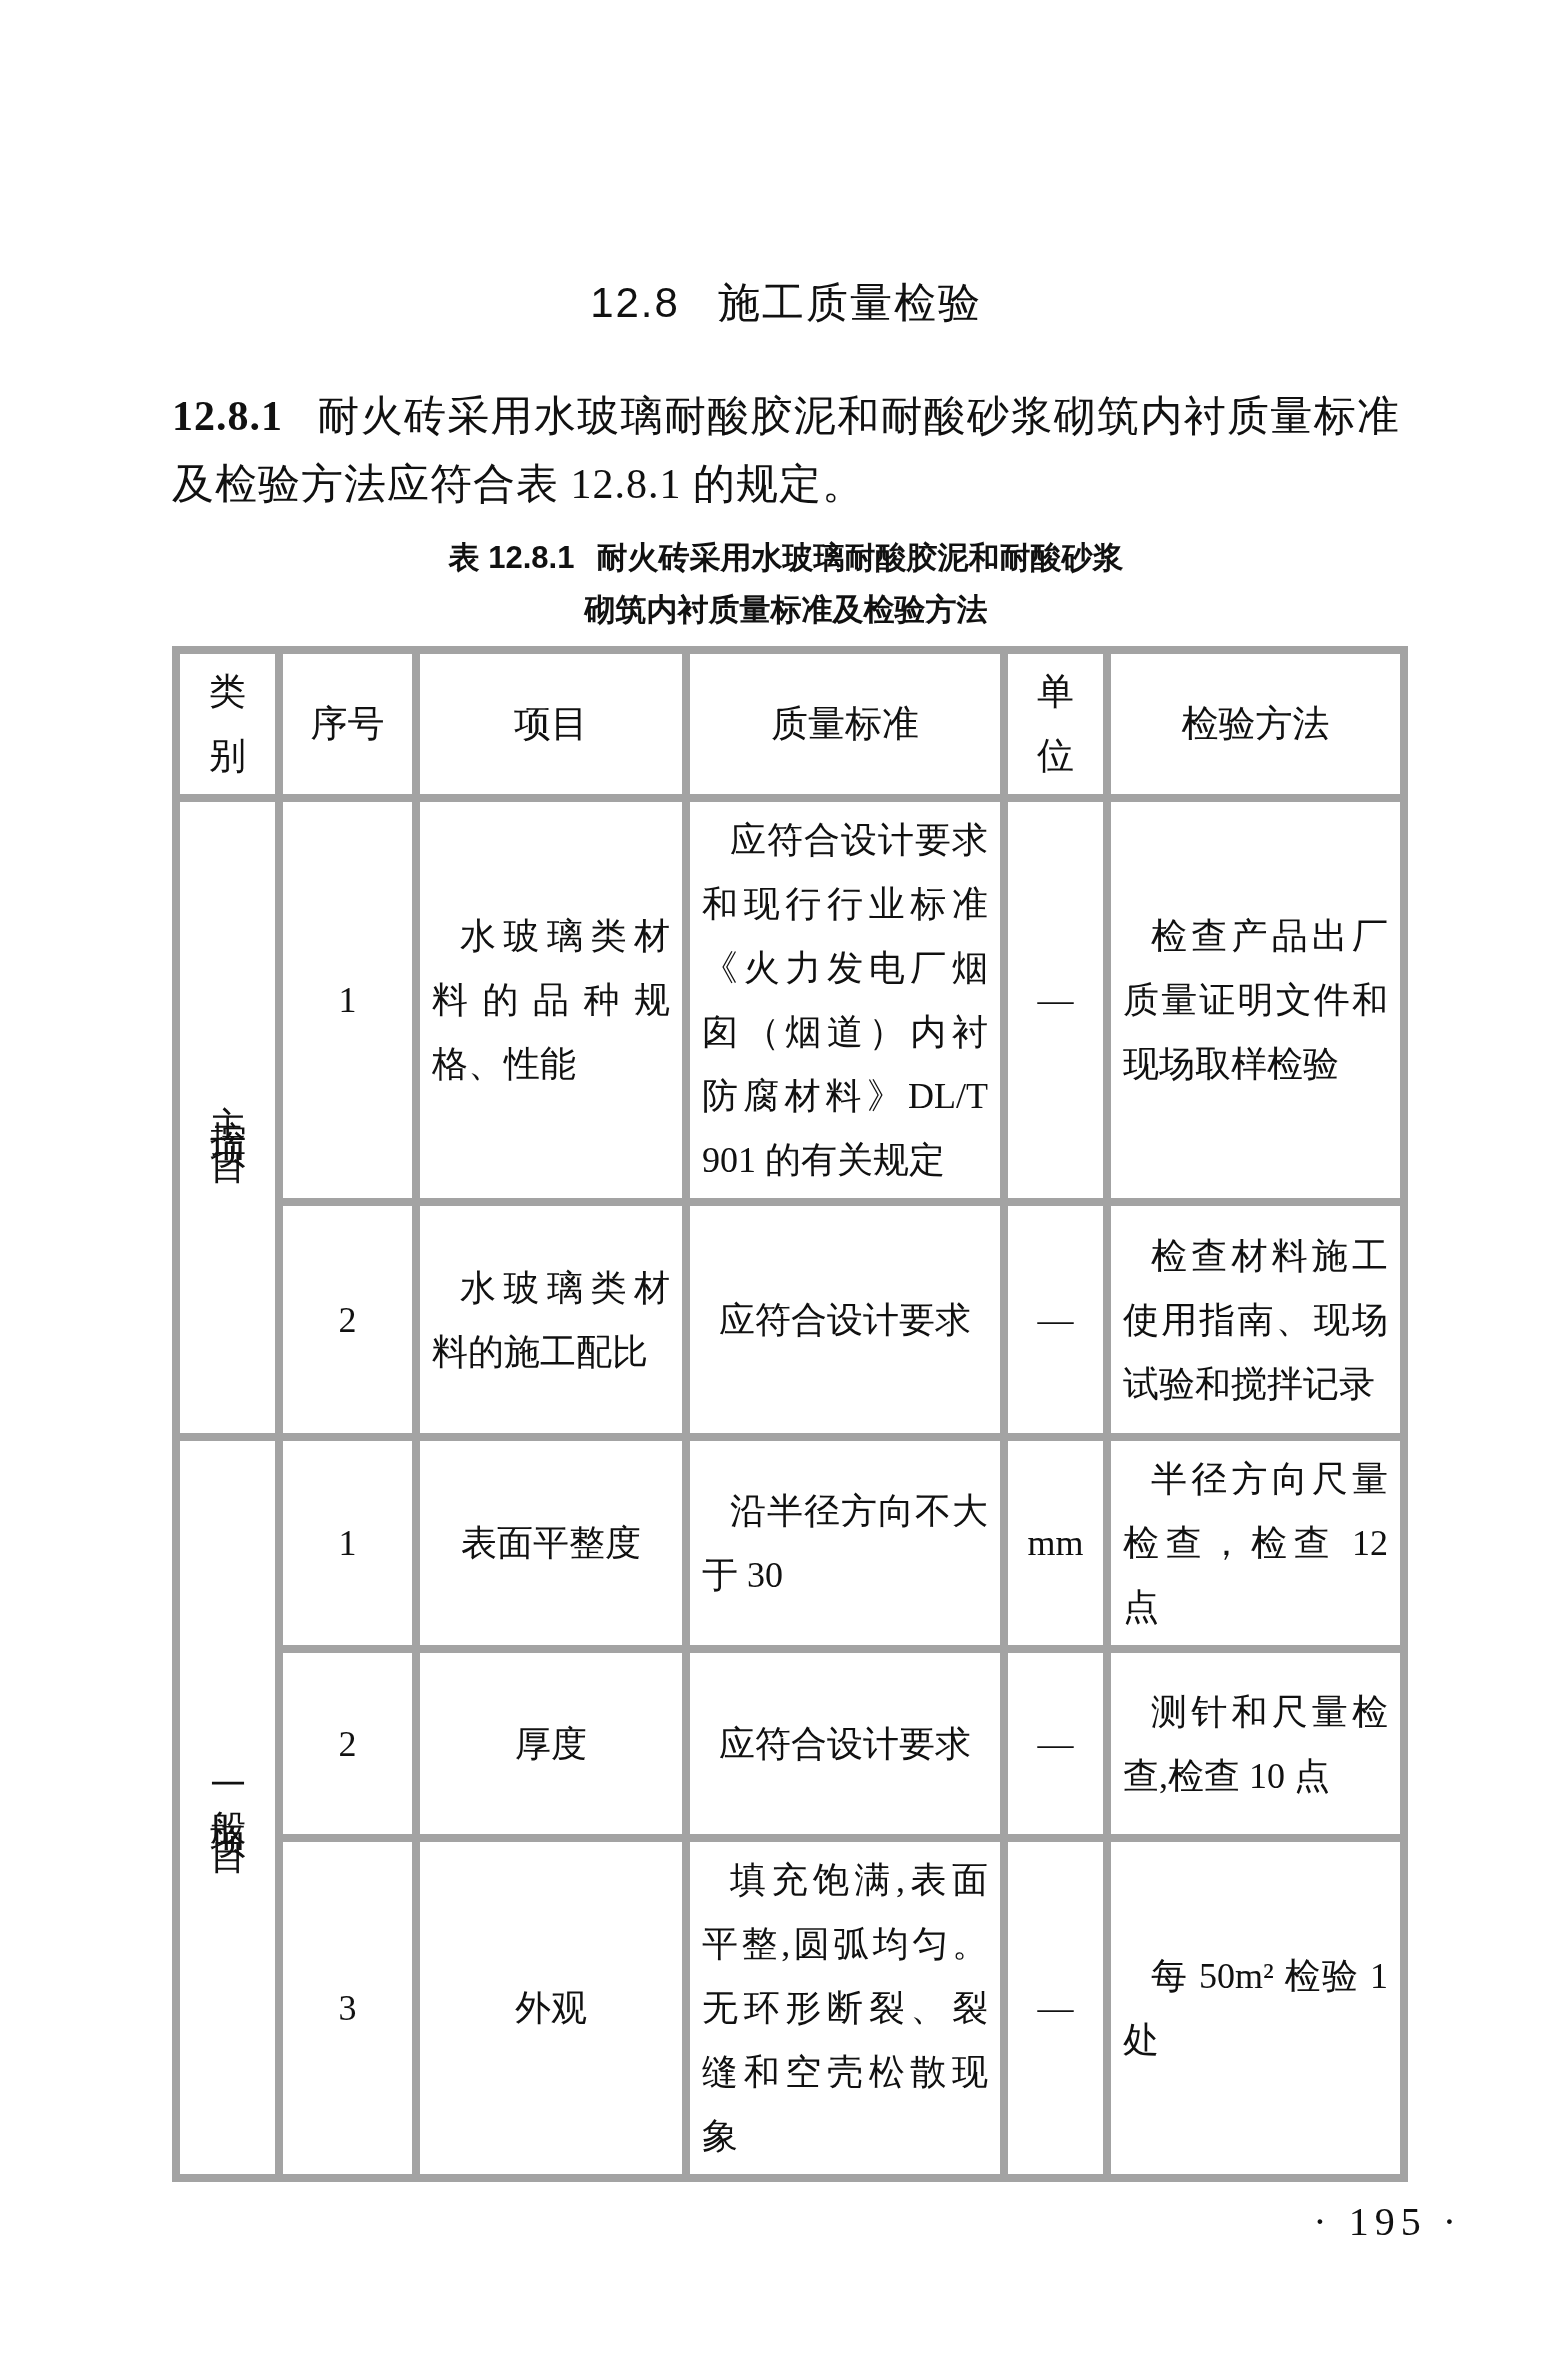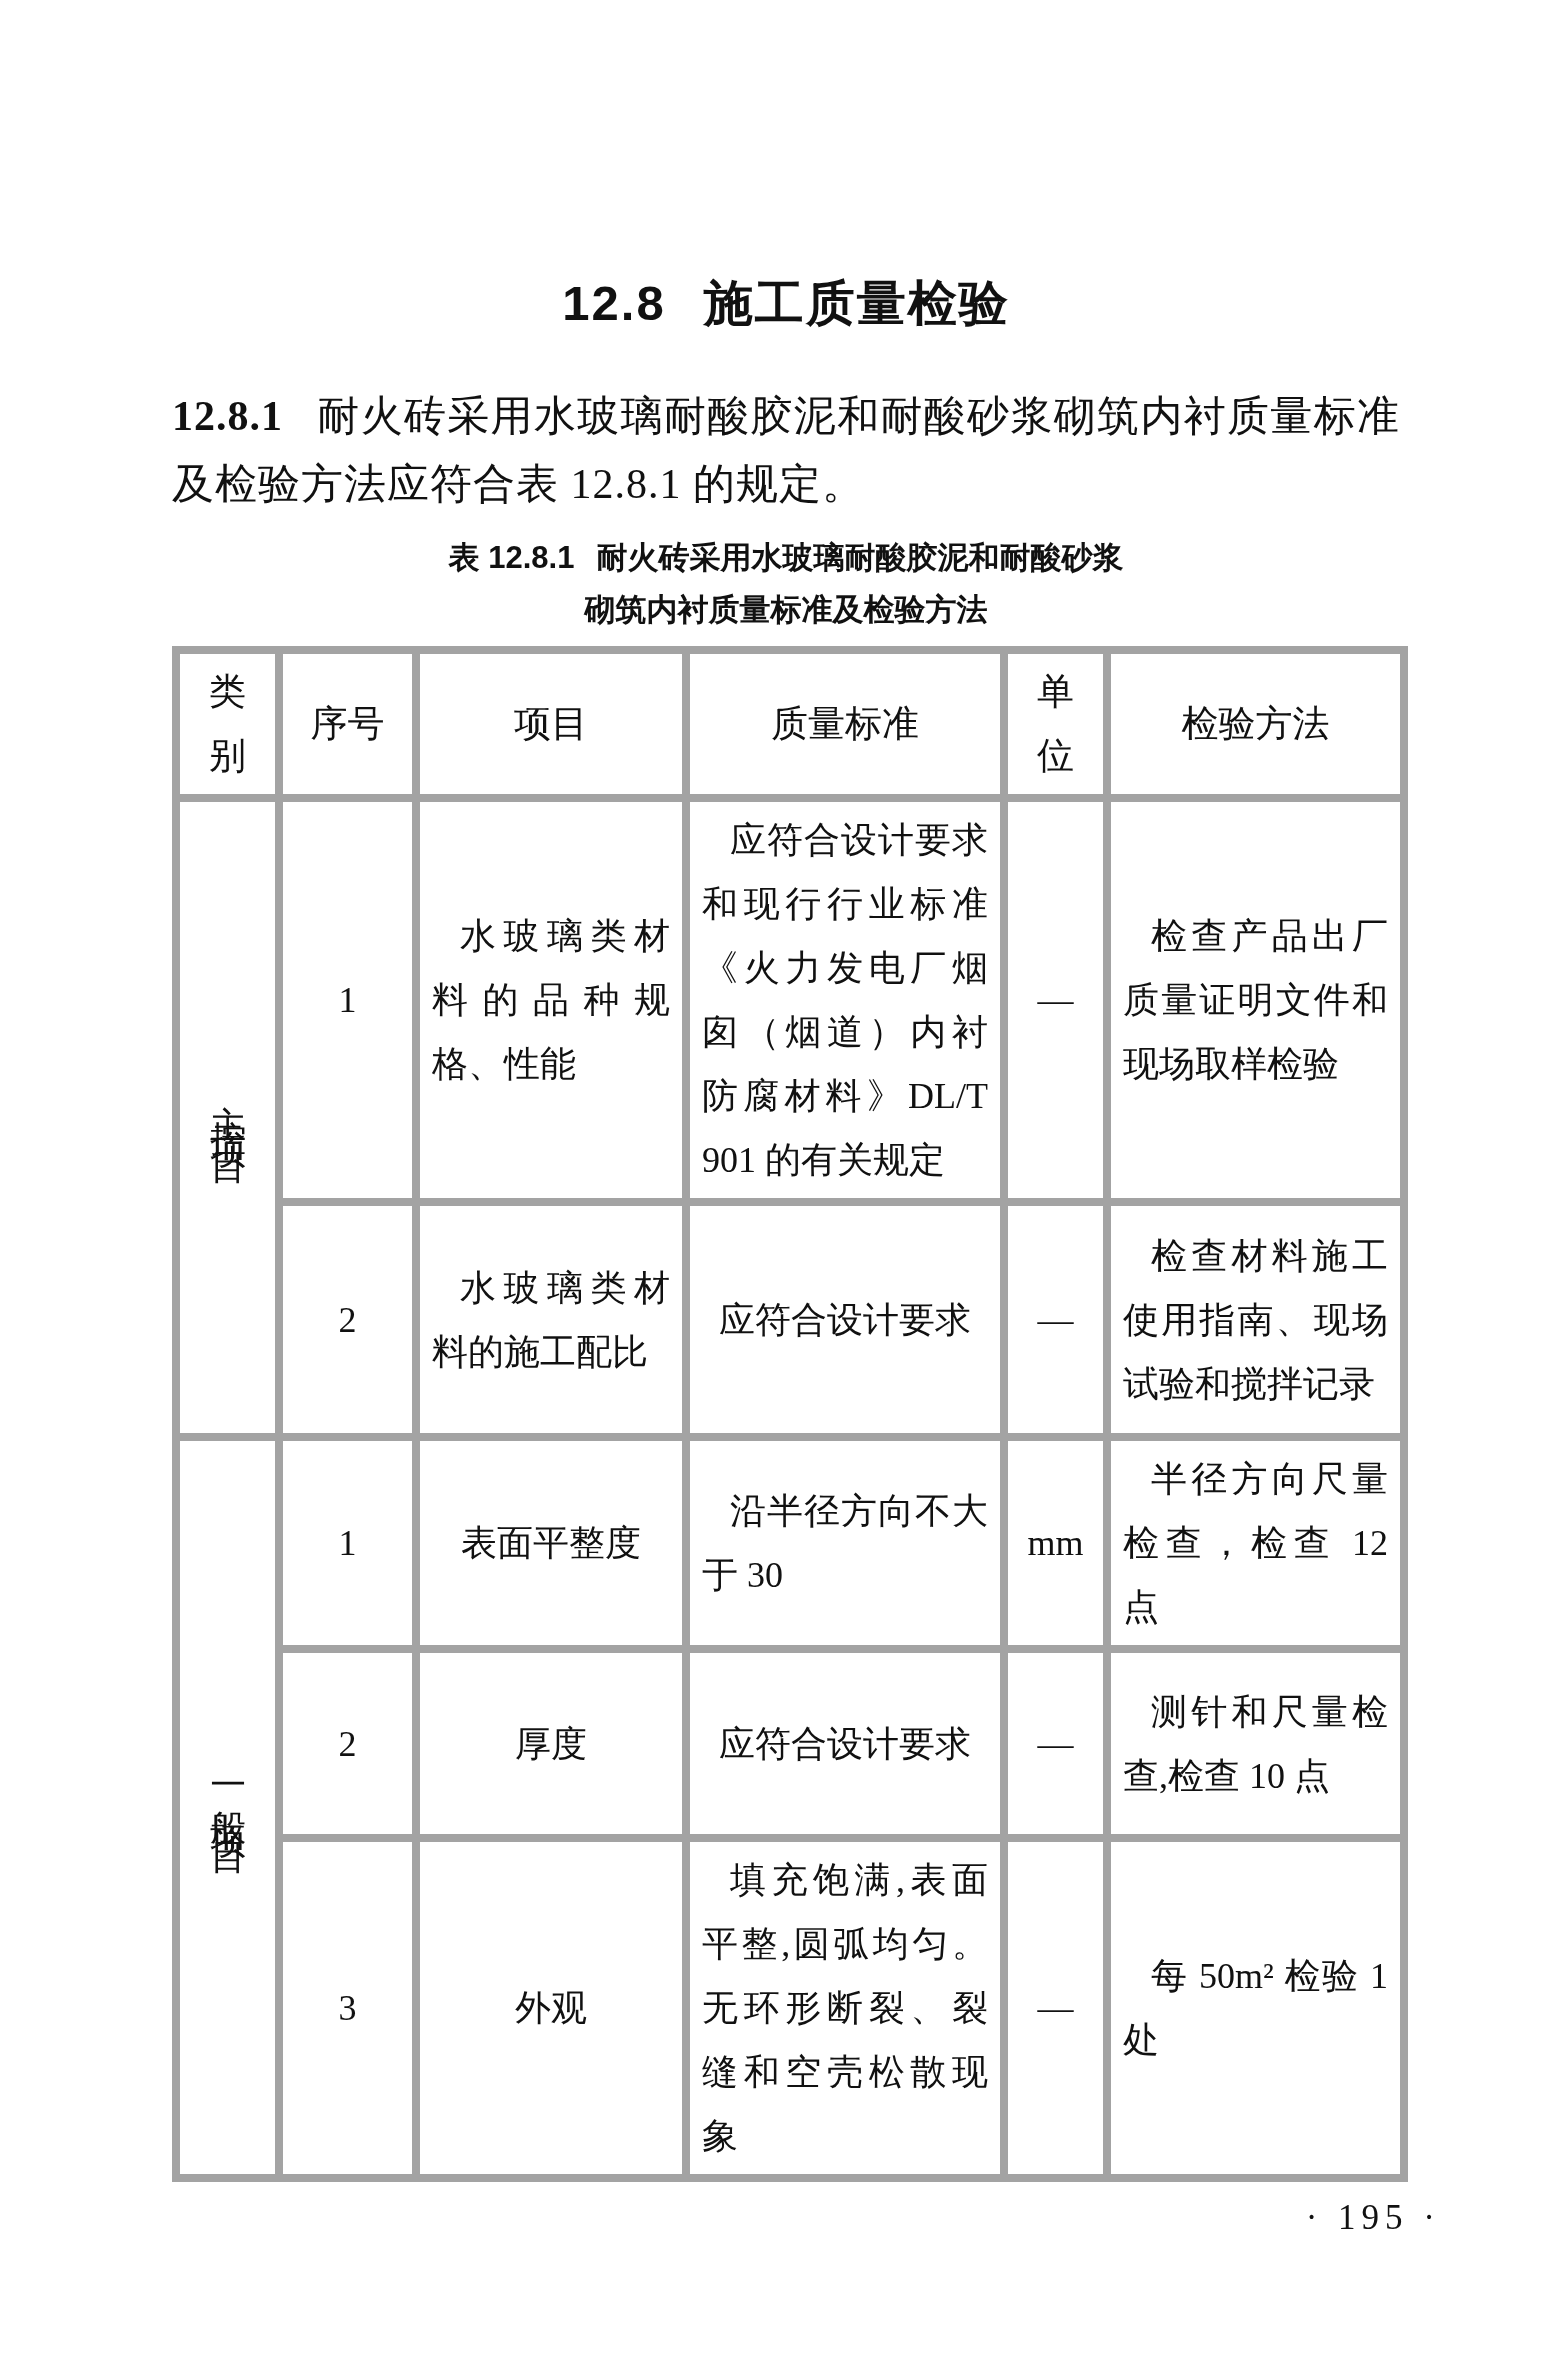--- a/index.html
+++ b/index.html
@@ -20,22 +20,22 @@
     overflow: hidden;
   }
   .content {
     width: 1228px;
     margin-left: 172px;
   }
   
   .section-title {
     text-align: center;
     font-family: "Liberation Sans", "DejaVu Sans", sans-serif;
-    font-weight: 700;
-    font-size: 49px;
+    font-weight: 400;
+    font-size: 42px;
     line-height: 50px;
     letter-spacing: 2px;
   }
   .section-title .num { margin-right: 38px; }
   
   .para {
     margin: 54px 0 0 0;
     font-size: 42px;
     line-height: 68px;
     text-align: justify;
@@ -97,22 +97,22 @@
     writing-mode: vertical-rl;
     text-orientation: upright;
     letter-spacing: 16px;
     display: inline-block;
     line-height: 1.1;
   }
   
   .page-num {
     margin-top: 16px;
     text-align: right;
-    padding-right: 101px;
-    font-size: 35px;
+    padding-right: 80px;
+    font-size: 40px;
     letter-spacing: 6px;
   }
 </style>
 </head>
 <body>
 
 <div class="page">
   <div class="content">
 
     <div class="section-title">

